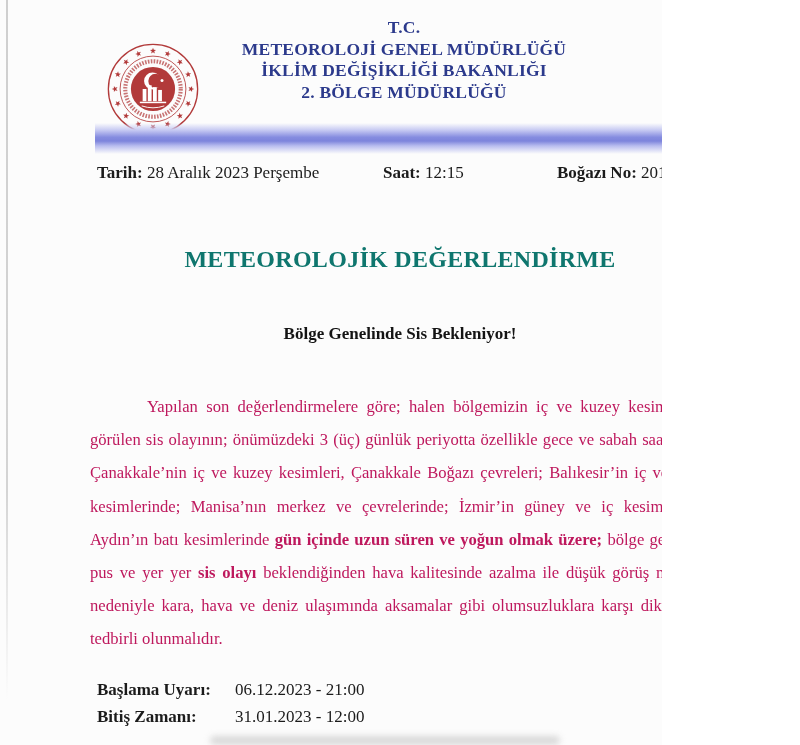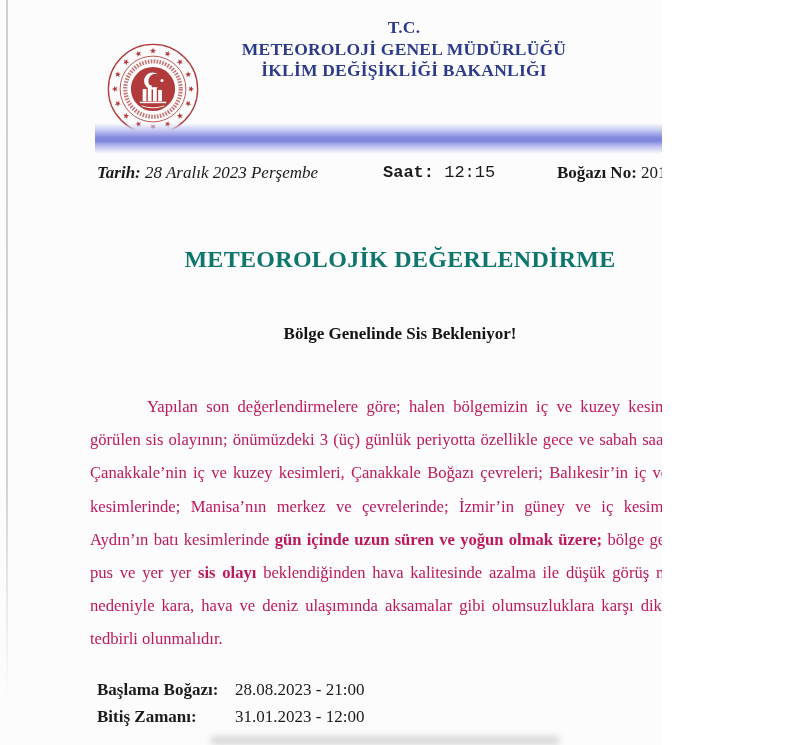--- a/index.html
+++ b/index.html
@@ -37,22 +37,22 @@
       #c9ccf3 22%,
       #858ce0 46%,
       #7d84dc 58%,
       #b9bdef 74%,
       rgba(255,255,255,0) 100%);
   }
 
   
   .info-row{left:97px;top:163px;width:660px;height:24px;font-size:17px;}
   .info-item{position:absolute;top:0;white-space:nowrap;}
-  .info-tarih{left:0;font-style:italic;}
-  .info-saat{left:286px;font-family:Liberation Mono, monospace;}
+  .info-tarih{left:0;}
+  .info-saat{left:286px;}
   .info-uyari{left:460px;}
   .lbl{font-weight:bold;}
 
   
   .main-title{left:0;top:246px;width:800px;text-align:center;
     font-size:24px;font-weight:bold;color:#0f766e;letter-spacing:.3px;}
   .sub-title{left:0;top:324px;width:800px;text-align:center;
     font-size:17px;font-weight:bold;color:#141414;}
 
   
@@ -113,20 +113,21 @@
       <rect x="55.5" y="51" width="4" height="12"></rect>
       <rect x="36" y="63.5" width="28" height="1.6"></rect>
     </g>
     <path d="M38 68 Q50 72 62 68" fill="none" stroke="#ffffff" stroke-width="1"></path>
   </svg>
 
   <div class="abs header-text">
     <div>T.C.</div>
     <div>METEOROLOJİ GENEL MÜDÜRLÜĞÜ</div>
     <div>İKLİM DEĞİŞİKLİĞİ BAKANLIĞI</div>
+    <div>2. BÖLGE MÜDÜRLÜĞÜ</div>
   </div>
 
   <svg class="abs shield" viewBox="0 0 84 104" aria-hidden="true">
     <path d="M7 2.5 Q3.5 2.5 3.5 6 L3.5 56 Q3.5 82 42 101 Q80.5 82 80.5 56 L80.5 6 Q80.5 2.5 77 2.5 Z" fill="#f0c000" stroke="#9c8500" stroke-width="1.2"></path>
     <text x="42" y="14.5" text-anchor="middle" font-family="Liberation Sans, sans-serif" font-size="10" font-weight="bold" fill="#111111" textLength="62" lengthAdjust="spacingAndGlyphs">METEOROLOJİ</text>
     <path d="M10 19 L74 19 L74 56 Q74 77 42 93 Q10 77 10 56 Z" fill="#2e86d5"></path>
 
     <g>
       <g stroke="#ffd400" stroke-width="1.8">
         <line x1="32" y1="33" x2="36" y2="33"></line>
@@ -175,21 +176,21 @@
     </span>
   </div>
 
   <div class="abs main-title">METEOROLOJİK DEĞERLENDİRME</div>
   <div class="abs sub-title">Bölge Genelinde Sis Bekleniyor!</div>
 
   <p class="abs body-par"><span>Yapılan son değerlendirmelere göre; halen bölgemizin iç ve kuzey kesimlerinde görülen sis olayının; önümüzdeki 3 (üç) günlük periyotta özellikle gece ve sabah saatlerinde Çanakkale’nin iç ve kuzey kesimleri, Çanakkale Boğazı çevreleri; Balıkesir’in iç ve kuzey kesimlerinde; Manisa’nın merkez ve çevrelerinde; İzmir’in güney ve iç kesimlerinde; Aydın’ın batı kesimlerinde </span><b>gün içinde uzun süren ve yoğun olmak üzere;</b><span> bölge genelinde pus ve yer yer </span><b>sis olayı</b><span> beklendiğinden hava kalitesinde azalma ile düşük görüş mesafesi nedeniyle kara, hava ve deniz ulaşımında aksamalar gibi olumsuzluklara karşı dikkatli ve tedbirli olunmalıdır.</span></p>
 
   <div class="abs times">
     <div class="time-row">
-      <span class="time-lbl">Başlama Boğazı:</span><span>28.08.2023 - 21:00</span>
+      <span class="time-lbl">Başlama Uyarı:</span><span>06.12.2023 - 21:00</span>
     </div>
     <div class="time-row">
       <span class="time-lbl">Bitiş Zamanı:</span><span>31.01.2023 - 12:00</span>
     </div>
   </div>
 
   <div class="abs bottom-smudge"></div>
 
 </div>
 

